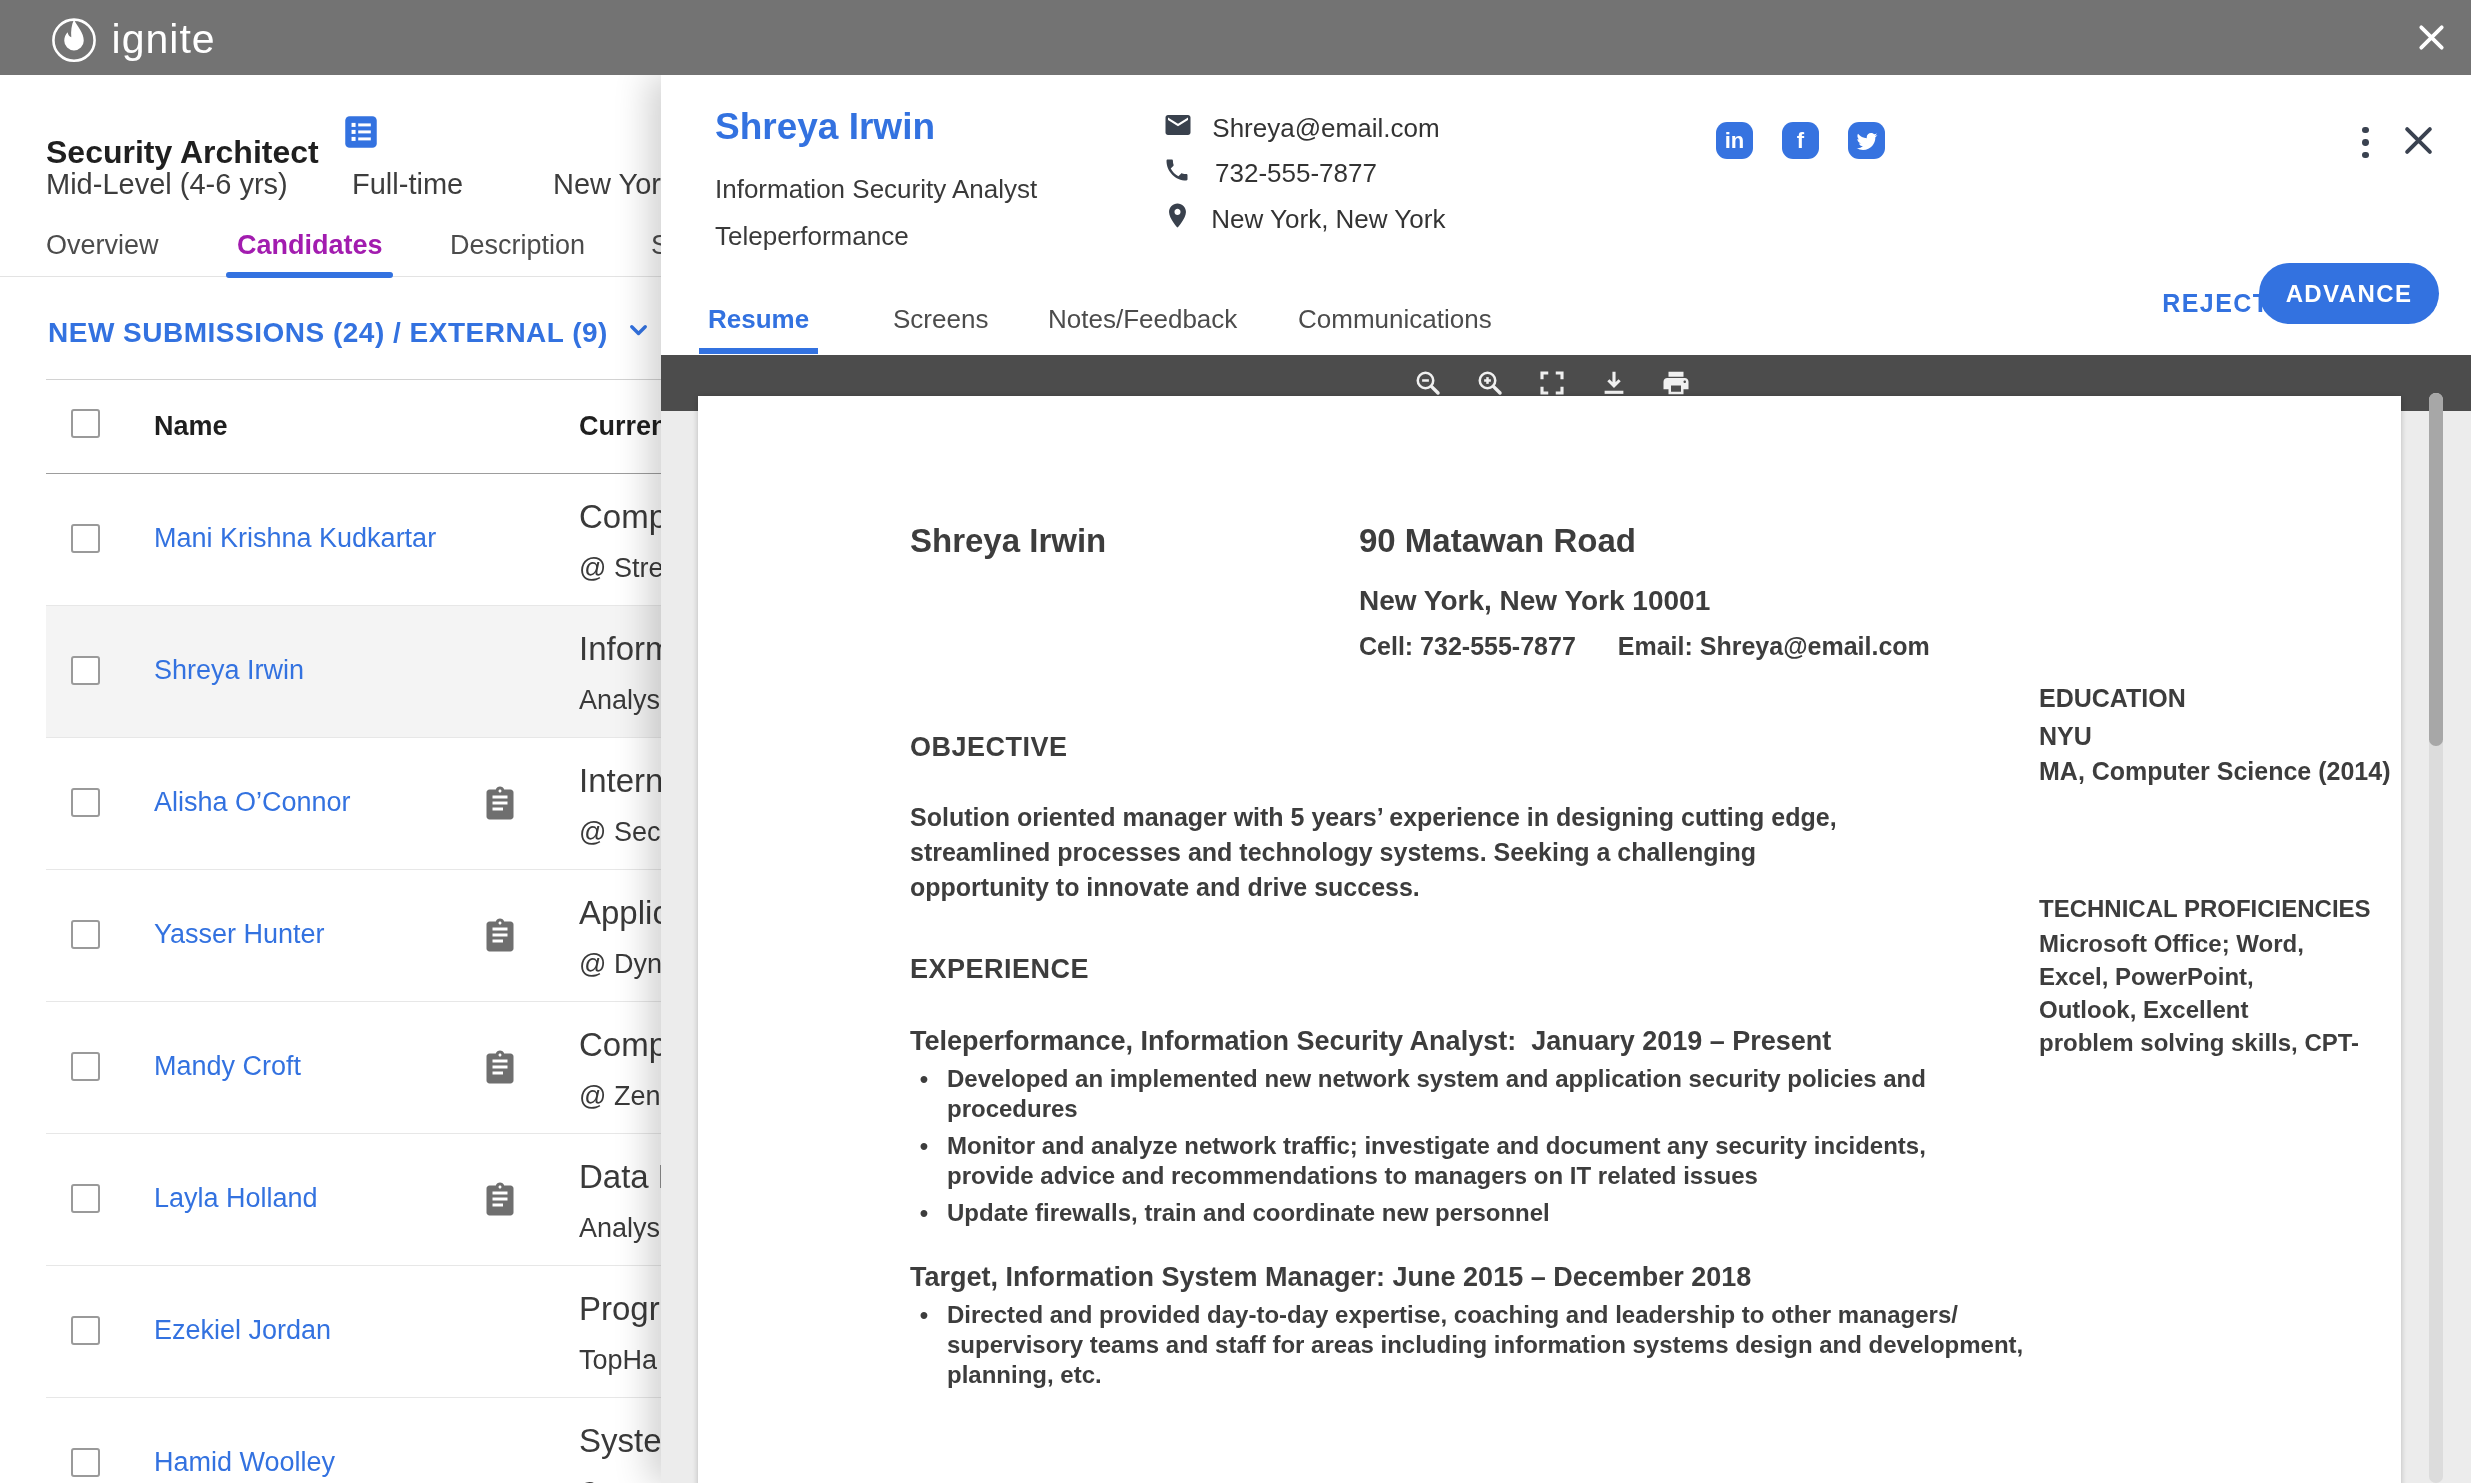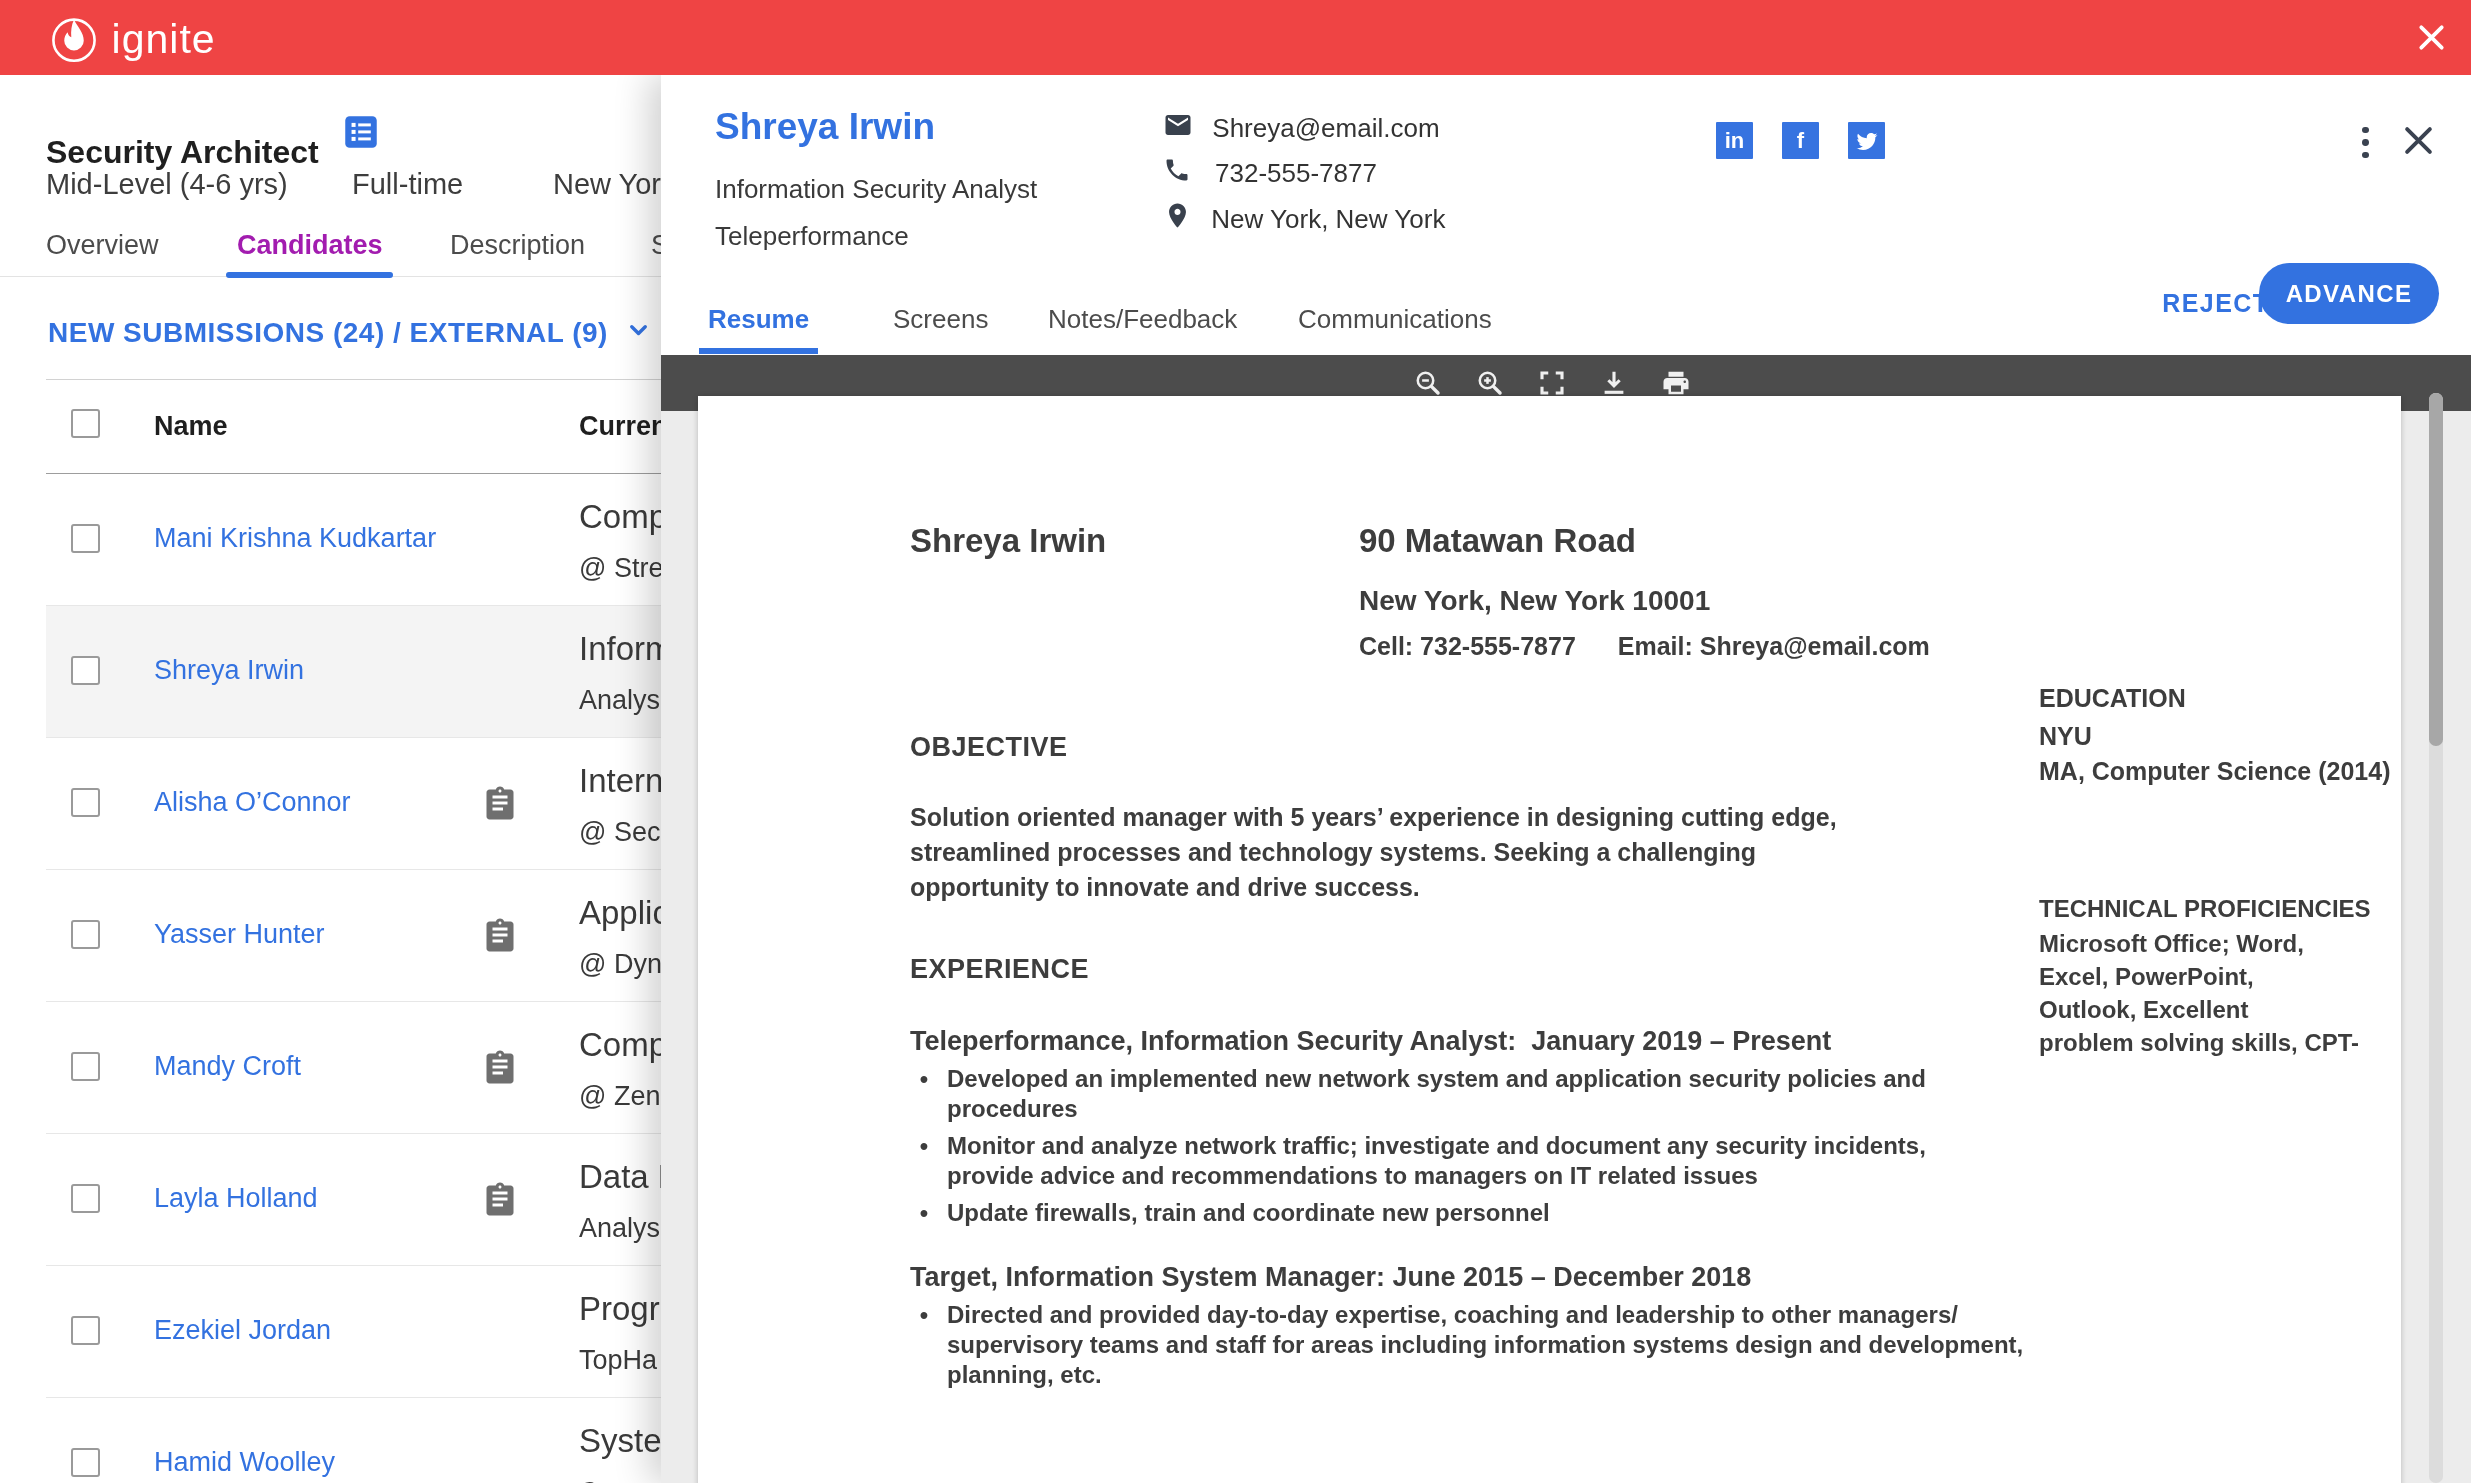--- a/index.html
+++ b/index.html
@@ -1,21 +1,21 @@
 <!DOCTYPE html>
 <html><head>
 <meta charset="utf-8">
 <style>
   * { margin:0; padding:0; box-sizing:border-box; }
   html,body { width:2472px; height:1483px; overflow:hidden; background:#fff;
               font-family:"Liberation Sans", sans-serif; }
   body { position:relative; }
 
   
-  .topbar { position:absolute; left:0; top:0; width:2472px; height:75px; background:#ef4444; z-index:60; }
+  .topbar { position:absolute; left:0; top:0; width:2472px; height:75px; background:#737373; z-index:60; }
   .brand { position:absolute; left:48px; top:11.6px; display:flex; align-items:center; gap:11.6px; }
   .brand-text { color:#fff; font-size:41px; font-weight:400; letter-spacing:1px; }
   .topbar-close { position:absolute; right:23px; top:20px; cursor:pointer; }
 
   
   .job-page { position:absolute; left:0; top:75px; width:2472px; height:1408px; background:#fff; }
   .job-title-row { position:absolute; left:46px; top:21px; display:flex; align-items:center; gap:21px; }
   .job-title { font-size:32px; font-weight:700; color:#1f1f1f;margin-top:38px; }
   .job-meta { position:absolute; top:93px; left:0; height:39px; font-size:29px; color:#3d3d3d; }
   .meta-0 { position:absolute; left:46px; white-space:nowrap; }
@@ -46,21 +46,21 @@
 
   
   .panel { position:absolute; left:661px; top:75px; width:1810px; height:1408px; background:#fff;
            box-shadow:-13.5px 0 33px rgba(0,0,0,.18); z-index:40; }
   .cand-name { position:absolute; left:54px; top:31px; font-size:37px; font-weight:700; color:#3372e0; cursor:pointer; }
   .cand-title { position:absolute; left:54px; top:99px; font-size:26px; color:#3a3a3a; }
   .cand-company { position:absolute; left:54px; top:146px; font-size:26px; color:#3a3a3a; }
   .contact-row { position:absolute; left:502px; display:flex; align-items:center; gap:19.3px;
                  font-size:26px; color:#333; }
   .cr-0{top:35px;} .cr-1{top:81px;gap:24px;} .cr-2{top:126px;}
-  .social { position:absolute; top:47px; width:37px; height:37px; border-radius:1px; background:#3673e0;
+  .social { position:absolute; top:47px; width:37px; height:37px; border-radius:11px; background:#3673e0;
             color:#fff; display:flex; align-items:center; justify-content:center; cursor:pointer;
             font-weight:700; font-size:22px; }
   .so-0{left:1055px;} .so-1{left:1121px;} .so-2{left:1187px;}
   .kebab { position:absolute; left:1687px; top:48px; width:35px; height:39px; display:flex; flex-direction:column;
            align-items:center; justify-content:center; gap:5.8px; cursor:pointer; }
   .kebab i { width:6.8px; height:6.8px; border-radius:50%; background:#3a4250; }
   .panel-close { position:absolute; left:1738px; top:46px; cursor:pointer; }
 
   .ptabs { position:absolute; left:0; top:229px; width:100%; height:51px; }
   .ptab { position:absolute; font-size:26px; color:#4c4c4c; cursor:pointer; white-space:nowrap; }

